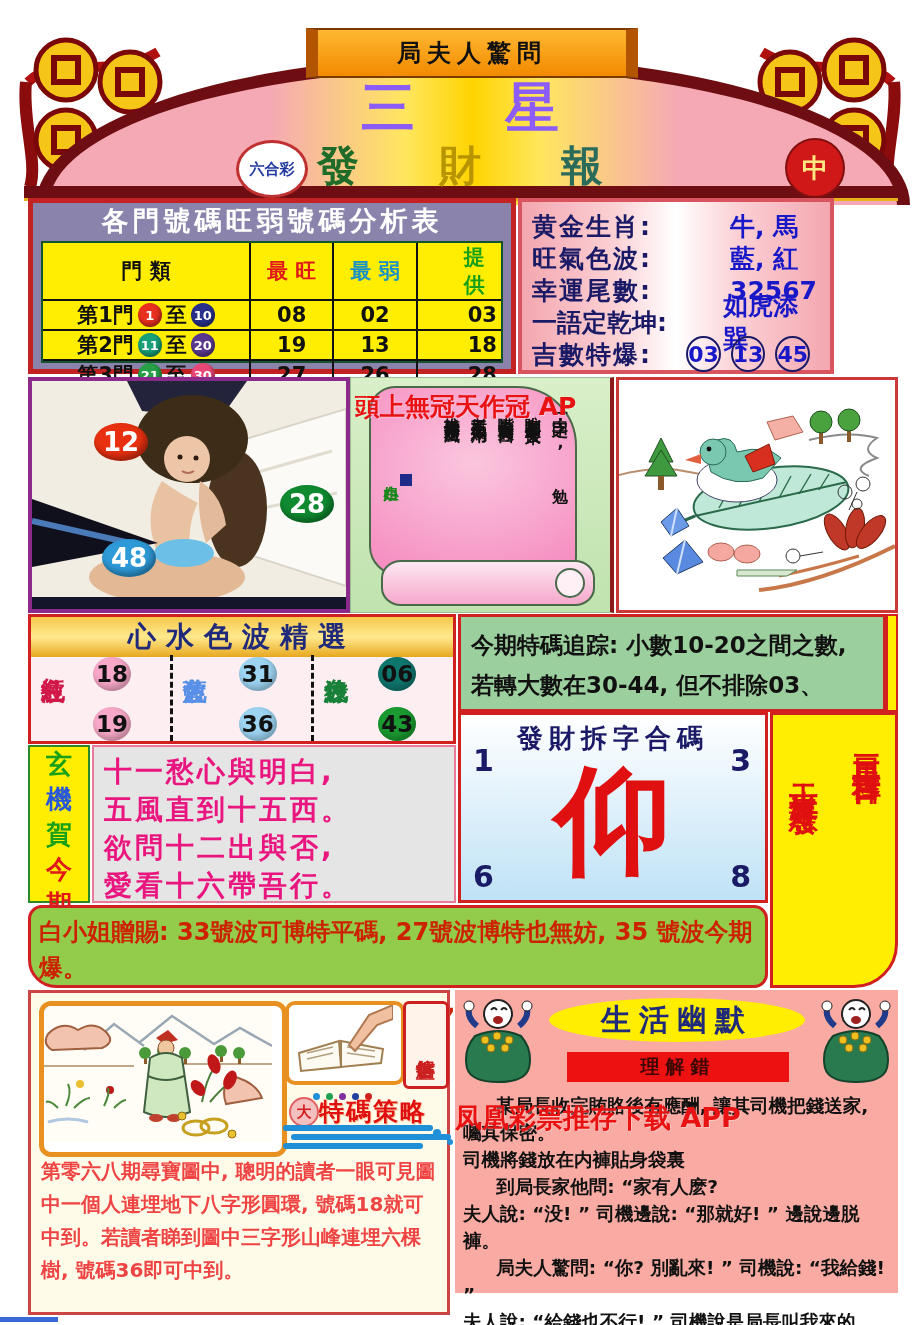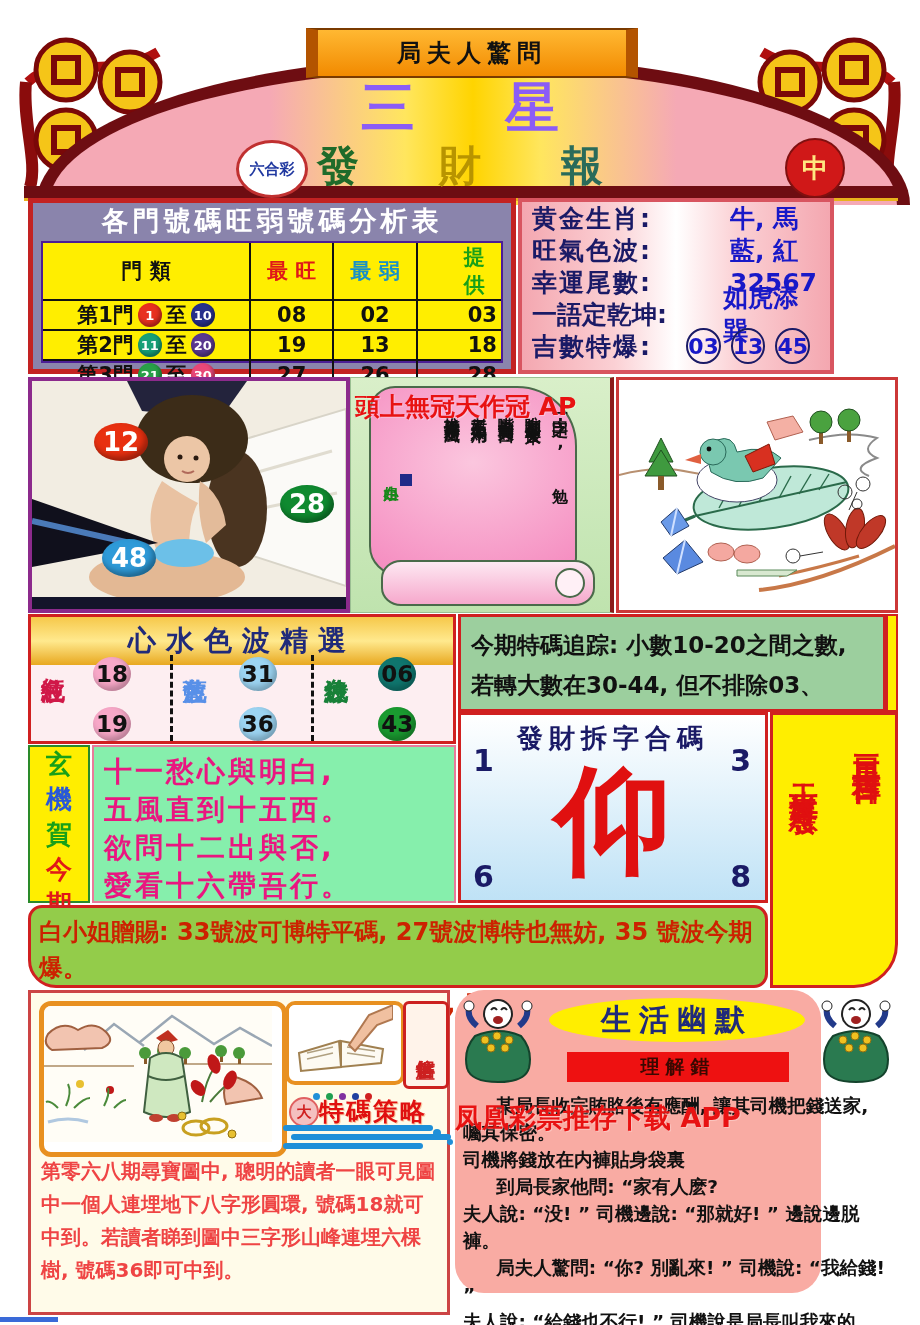--- a/index.html
+++ b/index.html
@@ -16,31 +16,31 @@
         display:flex;align-items:center;justify-content:center;font-size:24px;font-weight:bold;color:#111;letter-spacing:6px;}
   .title1{left:0;top:72px;width:920px;text-align:center;font-size:54px;font-weight:bold;color:#8b5cf6;letter-spacing:90px;text-indent:90px;}
   .title2{left:0;top:138px;width:920px;text-align:center;font-size:42px;font-weight:bold;letter-spacing:80px;text-indent:80px;}
   .logo-l{left:236px;top:140px;width:66px;height:52px;background:#fff;border:3px solid #c03030;border-radius:50%;
         display:flex;align-items:center;justify-content:center;font-size:15px;font-weight:bold;color:#2038a0;}
   .logo-r{left:785px;top:138px;width:56px;height:56px;background:#d01818;border:2px solid #801010;border-radius:50%;
         display:flex;align-items:center;justify-content:center;font-size:26px;font-weight:bold;color:#ffe880;}
   
   .an-panel{left:28px;top:198px;width:488px;height:176px;background:#8a84ac;border:5px solid #c32222;box-sizing:border-box;}
   .an-title{height:36px;display:flex;align-items:center;justify-content:center;color:#fff;font-size:27px;font-weight:bold;letter-spacing:4px;}
-  .an-table{position:absolute;left:8px;top:38px;right:8px;bottom:6px;background:#ffee00;border:2px solid #4c1d95;
+  .an-table{position:absolute;left:8px;top:38px;right:8px;bottom:6px;background:#ffee00;border:2px solid #14532d;
         display:grid;grid-template-columns:208px 1fr 1fr 1fr;grid-template-rows:repeat(6,1fr);}
   .an-cell{border-right:2px solid #111;border-bottom:2px solid #111;display:flex;align-items:center;justify-content:center;
         font-size:21px;font-weight:bold;color:#111;gap:4px;}
   .an-cell:nth-child(4n){border-right:none;padding-left:46px;}
   .an-hd1{color:#e01818;} .an-hd2{color:#1890c8;} .an-hd3{color:#18a018;}
   .ball{width:24px;height:24px;border-radius:50%;color:#fff;font-size:13px;font-weight:bold;
         display:inline-flex;align-items:center;justify-content:center;box-shadow:inset -2px -3px 4px rgba(0,0,0,.35);}
   
   .gi-panel{left:518px;top:198px;width:316px;height:176px;box-sizing:border-box;border:4px solid #d85560;
-        background:linear-gradient(90deg,#f4a7b0,#fbd0d4 30%,#fff 50%,#fbd0d4 70%,#f4a7b0);padding:0 10px;}
+        background:linear-gradient(90deg,#f4a7b0,#fbd0d4 30%,#fff 50%,#fbd0d4 70%,#f4a7b0);padding:8px 10px;}
   .gi-row{display:flex;align-items:center;height:32px;}
   .gi-label{width:198px;font-size:25px;font-weight:bold;color:#1a1a66;letter-spacing:2px;}
   .gi-label.wide{letter-spacing:0;}
   .gi-value{font-size:25px;font-weight:bold;color:#1818c8;}
   .gi-circ{display:inline-flex;align-items:center;justify-content:center;width:38px;height:32px;border:2px solid #1a1a66;
         border-radius:50%;font-size:22px;font-weight:bold;color:#1818c8;margin-right:10px;}
   
   .photo{left:28px;top:377px;width:322px;height:236px;box-sizing:border-box;border:4px solid #8c2a8c;background:#f2ede4;}
   .badge{position:absolute;width:54px;height:38px;border-radius:50%;color:#fff;font-size:26px;font-weight:bold;
         display:flex;align-items:center;justify-content:center;box-shadow:inset -3px -4px 6px rgba(0,0,0,.35);}
@@ -56,36 +56,36 @@
   .scroll-text{position:absolute;right:36px;top:26px;height:166px;writing-mode:vertical-rl;text-orientation:upright;
         color:#111;font-size:16px;font-weight:bold;line-height:27px;letter-spacing:2px;}
   .scroll-sig{position:absolute;left:30px;top:96px;writing-mode:vertical-rl;text-orientation:upright;
         color:#18881a;font-size:15px;font-weight:bold;}
   .scroll-sig::before{content:"";display:block;width:12px;height:12px;background:#202a88;margin-bottom:4px;}
   .wm{color:#e81212;font-weight:bold;white-space:nowrap;text-shadow:1px 1px 0 rgba(255,255,255,.3);}
   
   .duckp{left:616px;top:377px;width:282px;height:236px;box-sizing:border-box;border:3px solid #cc3838;background:#fff;}
   
   .heart{left:28px;top:614px;width:428px;height:130px;box-sizing:border-box;border:3px solid #d02020;background:#fdeef1;}
-  .heart-title{height:48px;background:linear-gradient(180deg,#f6c84a,#ffe98e 50%,#e8a820);display:flex;align-items:center;justify-content:center;
+  .heart-title{height:40px;background:linear-gradient(180deg,#f6c84a,#ffe98e 50%,#e8a820);display:flex;align-items:center;justify-content:center;
         color:#202a7a;font-size:28px;font-weight:bold;letter-spacing:10px;}
   .heart-body{position:absolute;left:0;top:38px;right:0;bottom:0;display:flex;}
   .heart-col{flex:1;position:relative;}
   .heart-col + .heart-col{border-left:3px dashed #111;}
   .heart-label{position:absolute;left:10px;top:4px;writing-mode:vertical-rl;text-orientation:upright;font-size:24px;font-weight:bold;line-height:1;height:84px;}
   .hball{position:absolute;width:38px;height:34px;border-radius:50%;display:flex;align-items:center;justify-content:center;
         color:#111;font-size:23px;font-weight:bold;box-shadow:inset -3px -4px 6px rgba(0,0,0,.25);}
   
   .track{left:458px;top:614px;width:428px;height:98px;box-sizing:border-box;border:3px solid #d02020;background:#9ccf9e;
         padding:8px 10px;font-size:23px;font-weight:bold;color:#111;line-height:40px;}
   .ystrip{left:886px;top:614px;width:12px;height:98px;background:#ffee00;border:2px solid #d02020;box-sizing:border-box;}
   
   .mys{left:28px;top:745px;width:62px;height:158px;box-sizing:border-box;border:2px solid #2a8a2a;background:#ffee00;
         display:flex;flex-direction:column;align-items:center;justify-content:space-around;font-size:26px;font-weight:bold;}
-  .poem{left:92px;top:745px;width:364px;height:158px;box-sizing:border-box;border:2px solid #e87a9a;background:#86efac;
+  .poem{left:92px;top:745px;width:364px;height:158px;box-sizing:border-box;border:2px solid #e87a9a;background:#e5e5e5;
         display:flex;flex-direction:column;justify-content:space-around;padding:6px 10px;}
   .poem div{color:#ea1680;font-size:28px;font-weight:bold;letter-spacing:3px;}
   
   .split{left:458px;top:712px;width:310px;height:191px;box-sizing:border-box;border:3px solid #d02020;
         background:linear-gradient(180deg,#ffffff,#bfe2f6);}
   .split-title{margin-top:6px;text-align:center;color:#1a1a66;font-size:26px;font-weight:bold;letter-spacing:6px;}
   .split-char{position:absolute;left:0;top:30px;width:100%;text-align:center;font-size:118px;font-weight:bold;color:#e01010;line-height:150px;}
   .split-n{position:absolute;color:#1a1a66;font-size:30px;font-weight:bold;}
   
   .lucky{left:770px;top:712px;width:128px;height:276px;box-sizing:border-box;border:3px solid #d02020;border-bottom-right-radius:44px;
@@ -106,21 +106,21 @@
   .strat-dots{position:absolute;left:282px;top:92px;width:120px;height:10px;}
   .strat-dots i{display:inline-block;width:7px;height:7px;border-radius:50%;margin-right:6px;}
   .strat-badge{position:absolute;left:258px;top:104px;width:26px;height:26px;border-radius:50%;background:#f4c0c0;color:#d02020;
         font-size:15px;font-weight:bold;display:flex;align-items:center;justify-content:center;border:2px solid #e06060;}
   .strat-title{position:absolute;left:288px;top:102px;color:#e01010;font-size:25px;font-weight:bold;letter-spacing:2px;
         text-shadow:1px 1px 0 #f8c8a0;}
   .waves{position:absolute;left:252px;top:132px;width:162px;height:26px;}
   .waves i{position:absolute;height:6px;border-radius:3px;background:#1f8fd8;}
   .tre-par{position:absolute;left:10px;top:162px;width:400px;color:#ef4444;font-size:20px;line-height:33px;font-weight:bold;}
   
-  .humor{left:455px;top:990px;width:366px;height:303px;box-sizing:border-box;background:#f9aba3;border-radius:29px;}
+  .humor{left:455px;top:990px;width:443px;height:303px;box-sizing:border-box;background:#f9aba3;}
   .humor-title{position:absolute;left:94px;top:8px;width:256px;height:44px;background:#ffee00;border-radius:50%;
         display:flex;align-items:center;justify-content:center;color:#202a7a;font-size:30px;font-weight:bold;letter-spacing:8px;}
   .humor-banner{position:absolute;left:112px;top:62px;width:222px;height:30px;background:#ee1111;
         display:flex;align-items:center;justify-content:center;color:#3a0800;font-size:19px;font-weight:bold;letter-spacing:6px;}
   .humor-text{position:absolute;left:8px;top:102px;width:428px;color:#111;font-size:18.5px;font-weight:bold;line-height:27px;}
   .humor-text p{margin:0;}
   .humor-text p.ind{text-indent:1.8em;}
   .mascot{position:absolute;width:70px;height:88px;}
   
   .bluedash{left:0;top:1317px;width:58px;height:5px;background:#3a6ad8;}

